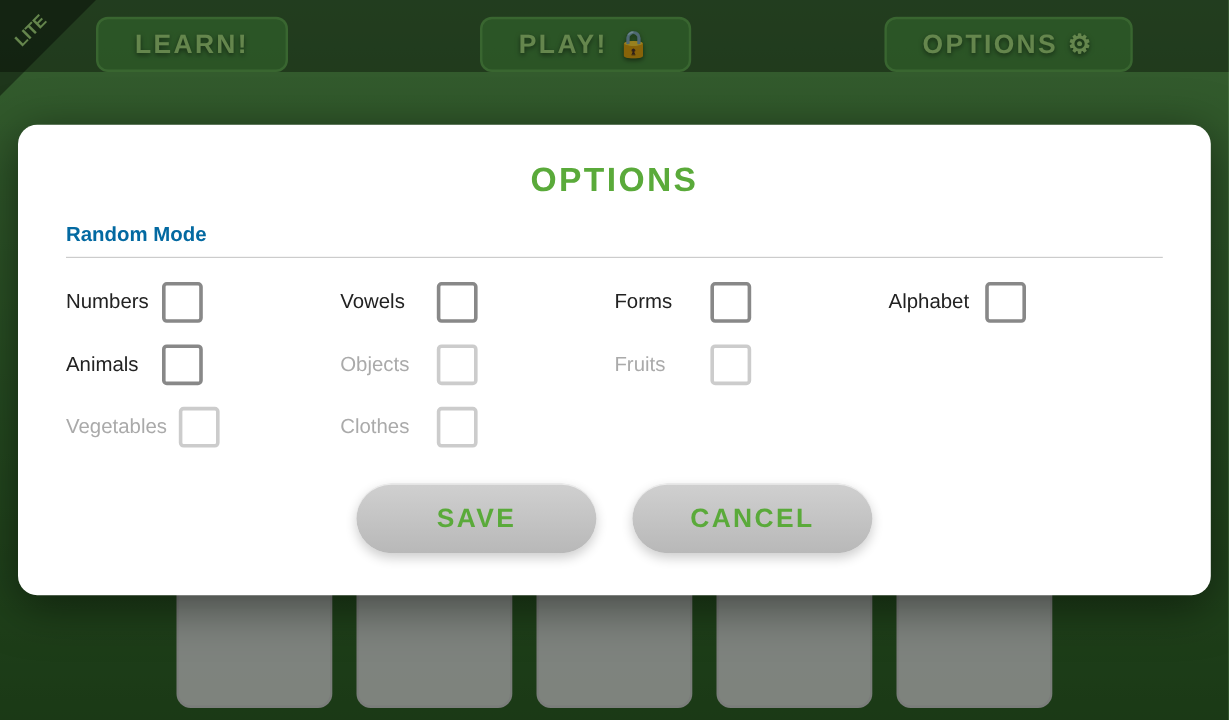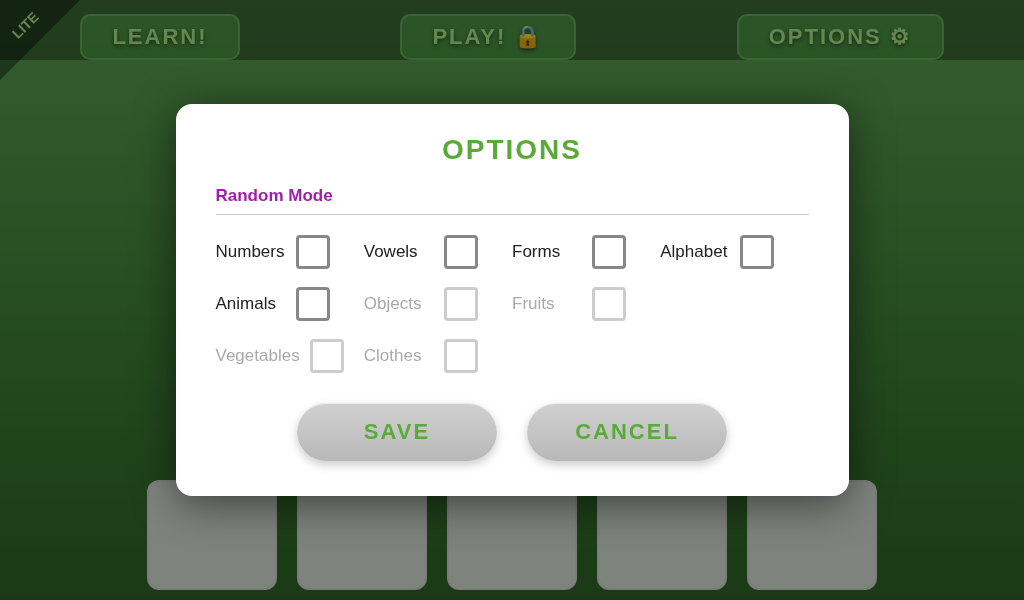--- a/index.html
+++ b/index.html
@@ -87,38 +87,38 @@
       background: rgba(0,0,0,0.4);
       display: flex;
       align-items: center;
       justify-content: center;
     }
 
     
     .dialog {
       background: #ffffff;
       border-radius: 16px;
-      width: 673px;
+      width: 994px;
       padding: 30px 40px 35px;
       box-shadow: 0 8px 40px rgba(0,0,0,0.5);
     }
 
     .dialog-title {
       text-align: center;
       font-size: 28px;
       font-weight: bold;
       color: #5aaa3a;
       letter-spacing: 2px;
       margin-bottom: 20px;
     }
 
     .section-label {
       font-size: 17px;
       font-weight: bold;
-      color: #a21caf;
+      color: #0369a1;
       padding-bottom: 8px;
       border-bottom: 1px solid #ccc;
       margin-bottom: 20px;
     }
 
     .options-grid {
       display: grid;
       grid-template-columns: repeat(4, 1fr);
       row-gap: 18px;
       margin-bottom: 30px;

